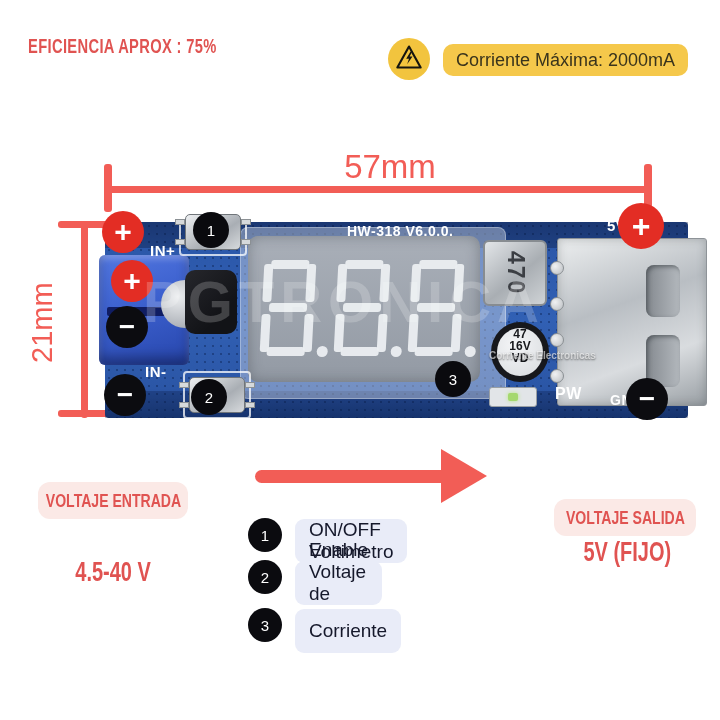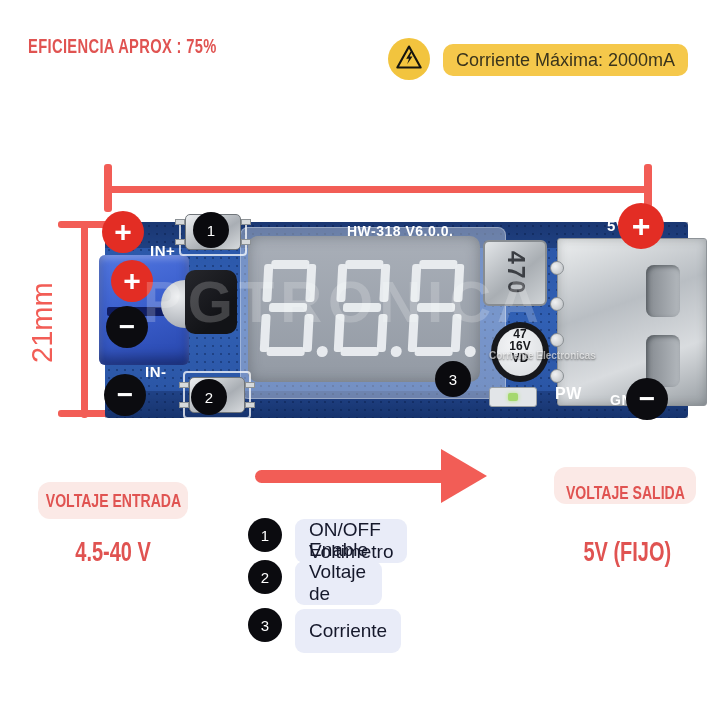--- a/index.html
+++ b/index.html
@@ -140,20 +140,21 @@
       <svg width="28" height="26" viewBox="0 0 24 22">
         <path d="M12 2 L22 20 H2 Z" fill="none" stroke="#15150f" stroke-width="1.8" stroke-linejoin="round"></path>
         <path d="M13.2 6.5 L9.6 12.6 h2.4 l-1.6 4.6 4.6 -6.6 h-2.4 l2 -4.1 z" fill="#15150f"></path>
       </svg>
     </span>
   </div>
   <div class="abs max-pill">
     <span>Corriente Máxima: 2000mA</span>
   </div>
 
+  <div class="abs w-label">57mm</div>
   <div class="abs dim w-line"></div>
   <div class="abs dim w-tick-l"></div>
   <div class="abs dim w-tick-r"></div>
 
   <div class="abs h-label">21mm</div>
   <div class="abs dim h-line"></div>
   <div class="abs dim h-tick-t"></div>
   <div class="abs dim h-tick-b"></div>
 
   <div class="abs board">
@@ -266,25 +267,25 @@
     <div class="abs wm-big">PGTRONICA</div>
     <div class="abs wm-small">Corriente Electronicas</div>
   </div>
 
   <div class="abs arrow-shaft"></div>
   <div class="abs arrow-head"></div>
 
   <div class="abs badge-pill" style="left:38px;top:482px;width:150px;">
     <span class="condc">VOLTAJE ENTRADA</span>
   </div>
-  <div class="abs io-value" style="left:38px;top:537px;width:150px;">
+  <div class="abs io-value" style="left:38px;top:557px;width:150px;">
     <span class="condc">4.5-40 V</span>
   </div>
 
-  <div class="abs badge-pill" style="left:554px;top:467px;width:142px;align-items:flex-end;">
+  <div class="abs badge-pill" style="left:554px;top:499px;width:142px;">
     <span class="condc">VOLTAJE SALIDA</span>
   </div>
   <div class="abs io-value" style="left:552px;top:537px;width:150px;">
     <span class="condc">5V (FIJO)</span>
   </div>
 
   <div class="abs" style="left:248px;top:518px;">
     <div class="leg-circle" style="position:absolute;left:0;top:0;">1</div>
     <div class="leg-pill" style="position:absolute;left:47px;top:1px;">ON/OFF Voltimetro</div>
   </div>

